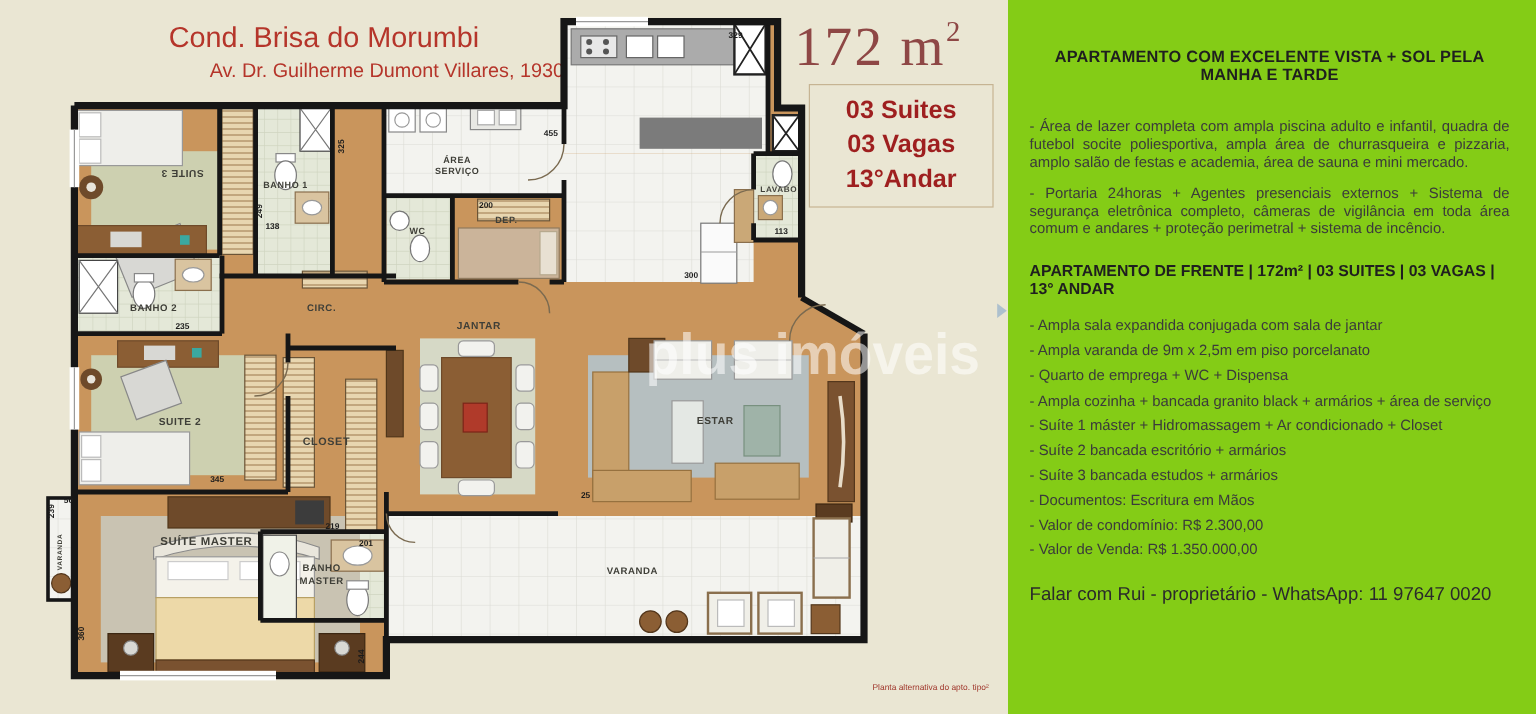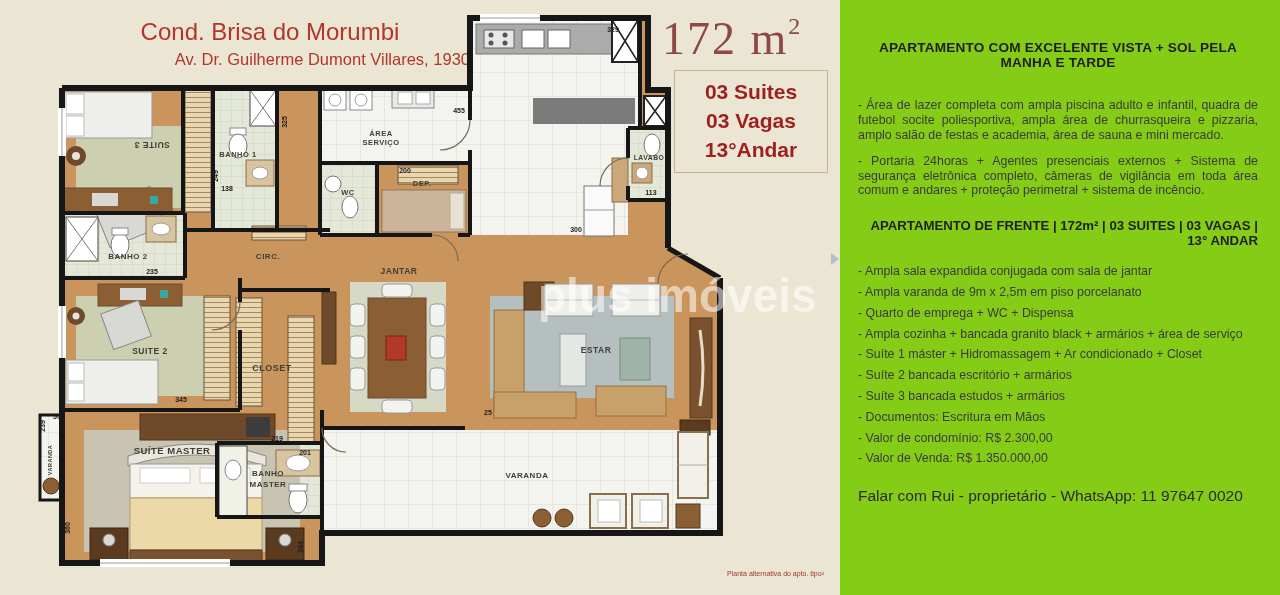--- a/index.html
+++ b/index.html
@@ -15,21 +15,21 @@
   .facts-box div{font-size:21px;font-weight:bold;color:#9e1f1f;line-height:29px;}
   .plan-svg{position:absolute;left:0;top:0;}
   .watermark{position:absolute;left:538px;top:268px;font-size:46px;font-weight:bold;color:rgba(255,255,255,0.55);letter-spacing:0px;white-space:nowrap;transform:scaleY(1.05);}
   .scale-note{position:absolute;left:440px;top:544px;width:180px;text-align:center;font-size:19px;color:#4d4d4d;}
   .plan-footnote{position:absolute;left:690px;top:570px;width:134px;text-align:right;font-size:7px;color:#a0372c;}
   
   .right-panel{position:absolute;left:840px;top:0;width:440px;height:595px;background:#84cc16;color:#3b3b3b;}
   .rp-inner{padding:40px 22px 0 18px;}
   .rp-h1{font-size:13.6px;font-weight:bold;color:#1f1f1f;text-align:center;margin:0 0 28px 0;letter-spacing:.2px;}
   .rp-p{font-size:12.4px;line-height:1.2;text-align:justify;margin:0 0 11px 0;}
-  .rp-h2{font-size:13.2px;font-weight:bold;color:#1f1f1f;text-align:right;margin:20px 0 16px 0;}
+  .rp-h2{font-size:13.2px;font-weight:bold;color:#1f1f1f;text-align:left;margin:20px 0 16px 0;}
   .rp-list{list-style:none;margin:0;padding:0;}
   .rp-list li{font-size:12.4px;margin-bottom:6.8px;}
   .rp-details{}
   .rp-contact{margin-top:22px;font-size:15.5px;color:#2b2b2b;}
   .tri-artifact{position:absolute;left:-9px;top:253px;width:0;height:0;border-top:6px solid transparent;border-bottom:6px solid transparent;border-left:8px solid #9db6cc;opacity:.8;}
   
   text{font-family:"Liberation Sans",sans-serif;}
   .rl{fill:#3f3f38;font-weight:bold;letter-spacing:.5px;}
   .dm{fill:#1c1c1c;font-size:7px;font-weight:bold;}
 </style>

